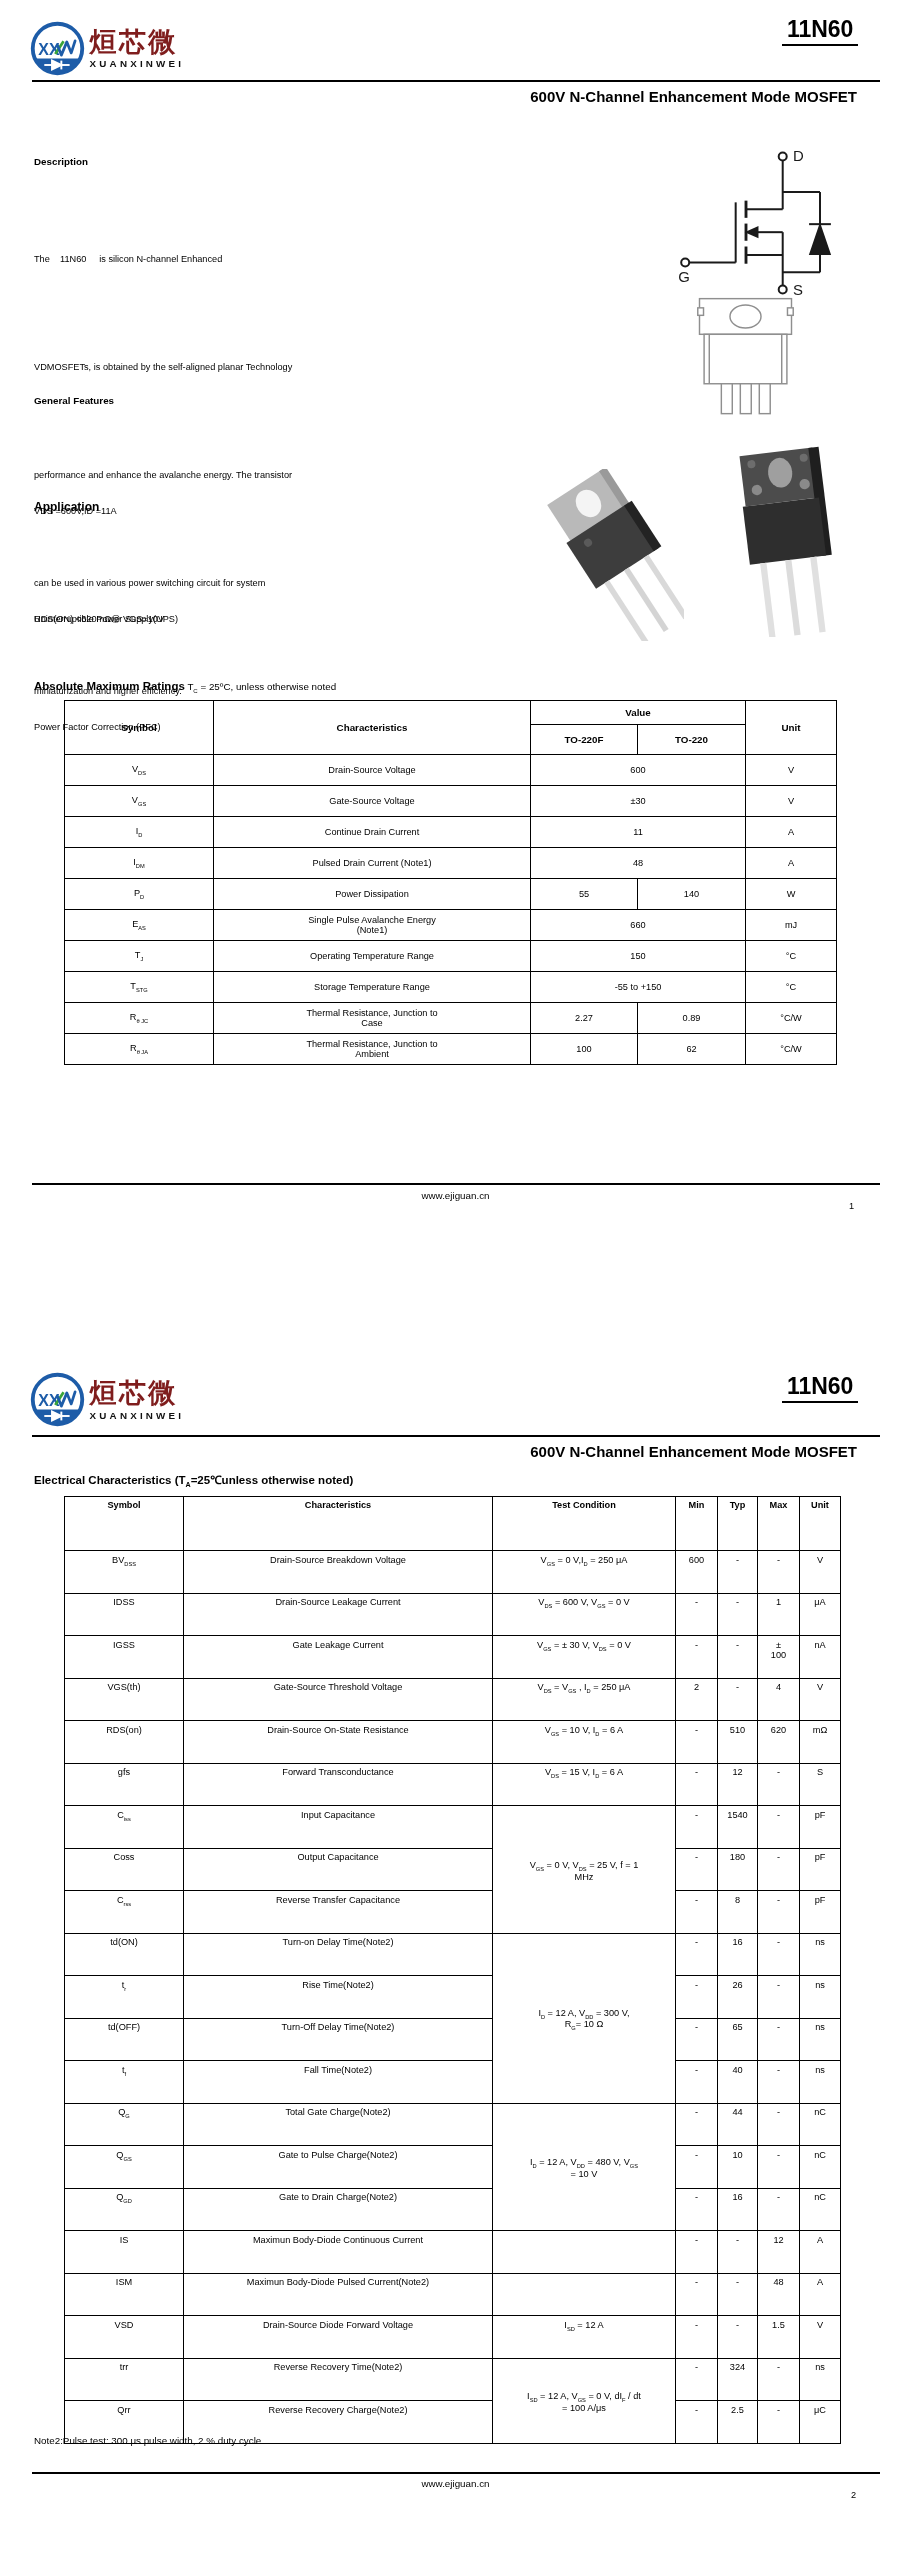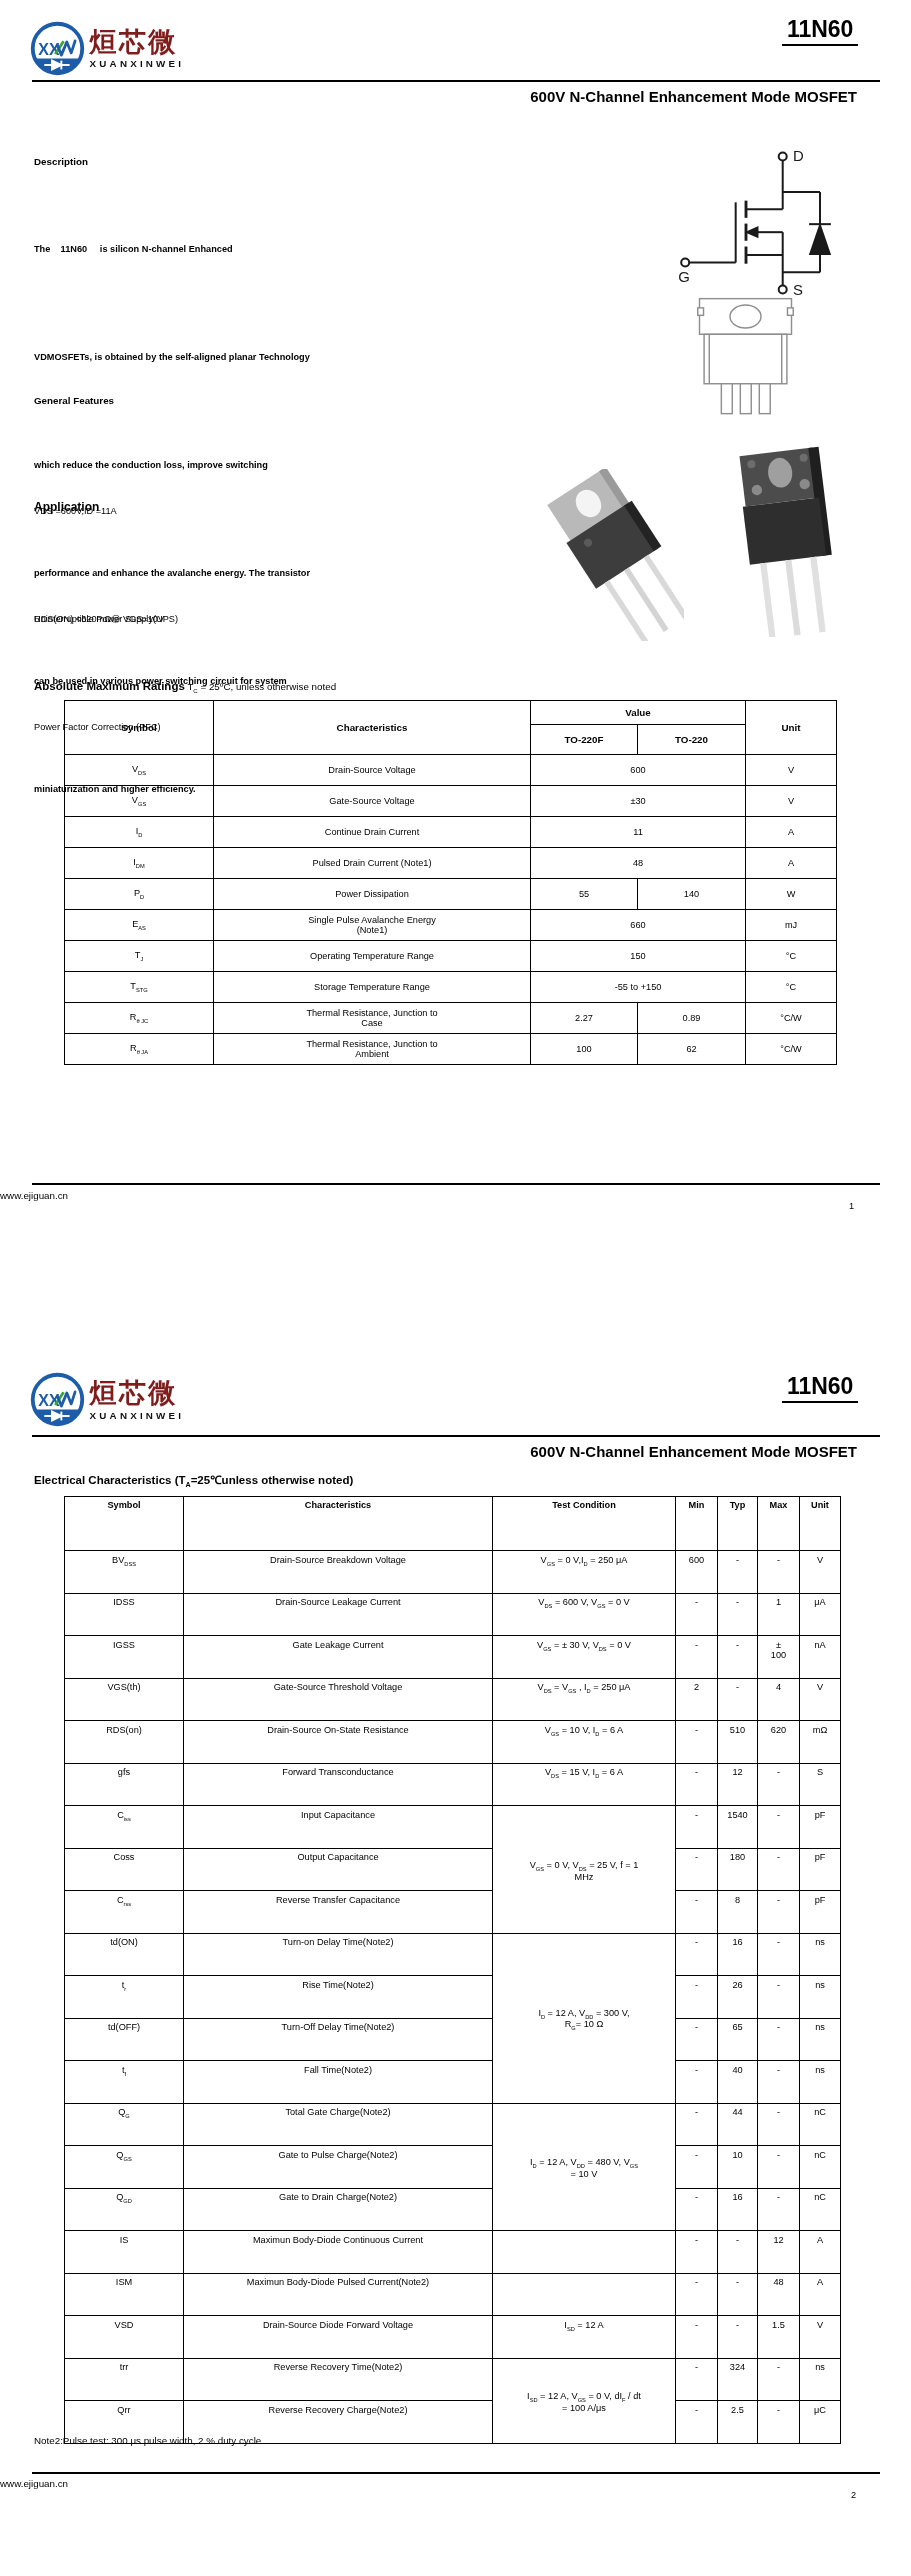--- a/index.html
+++ b/index.html
@@ -37,21 +37,21 @@
   .amr-table thead tr.r2{height:30px;}
 
   .ec-table{font-size:9.2px;}
   .ec-table th,.ec-table td{border:1.1px solid #000;text-align:center;padding:3.4px 2.3px 1.1px 2.3px;
       white-space:pre-line;overflow:hidden;}
   .ec-table th{font-weight:bold;vertical-align:top;height:49px;border-bottom-width:1.7px;}
   .ec-table td{vertical-align:top;height:37px;}
   .ec-table td.mid{vertical-align:middle;}
   sub{font-size:0.62em;}
 
-  .footer-url{font-size:9.8px;text-align:left;}
+  .footer-url{font-size:9.8px;text-align:center;}
   .page-num{font-size:9.2px;}
   .note-line{font-size:9.8px;}
 </style>
 </head>
 <body>
 
 <div class="sheet">
 
   <div class="abs logo" style="left:30px;top:20.7px;">
     <svg width="55" height="55" viewBox="0 0 100 100">
@@ -71,24 +71,23 @@
       <div class="logo-cn">烜芯微</div>
       <div class="logo-en">XUANXINWEI</div>
     </div>
   </div>
 
   <div class="abs part-number" style="right:53px;top:16px;">11N60</div>
   <div class="abs rule" style="left:32px;width:848px;top:80px;"></div>
   <div class="abs subtitle" style="right:54px;top:88px;">600V N-Channel Enhancement Mode MOSFET</div>
 
   <div class="abs h-small" style="left:34px;top:156px;">Description</div>
-  <div class="abs para" style="left:34px;top:159px;width:356px;font-weight:bold;">
+  <div class="abs para" style="left:34px;top:169px;width:356px;">
     <div>The    11N60     is silicon N-channel Enhanced</div>
     <div>VDMOSFETs, is obtained by the self-aligned planar Technology</div>
-    <div>which reduce the conduction loss, improve switching</div>
     <div>performance and enhance the avalanche energy. The transistor</div>
     <div>can be used in various power switching circuit for system</div>
     <div>miniaturization and higher efficiency.</div>
   </div>
 
   <div class="abs h-small" style="left:34px;top:395px;">General Features</div>
   <div class="abs para2" style="left:34px;top:421px;">
     <div>VDS =600V,ID =11A</div>
     <div>RDS(ON) &lt;620mΩ@ VGS=10V</div>
   </div>

